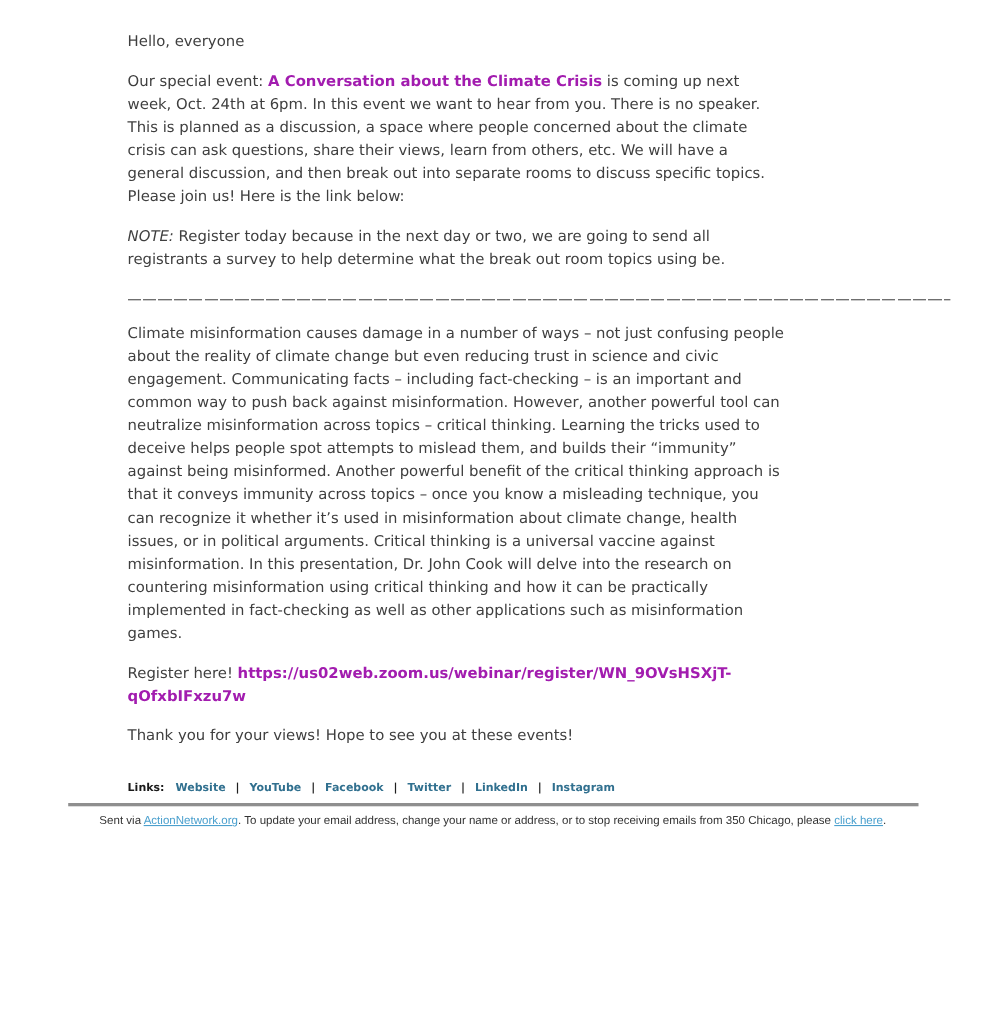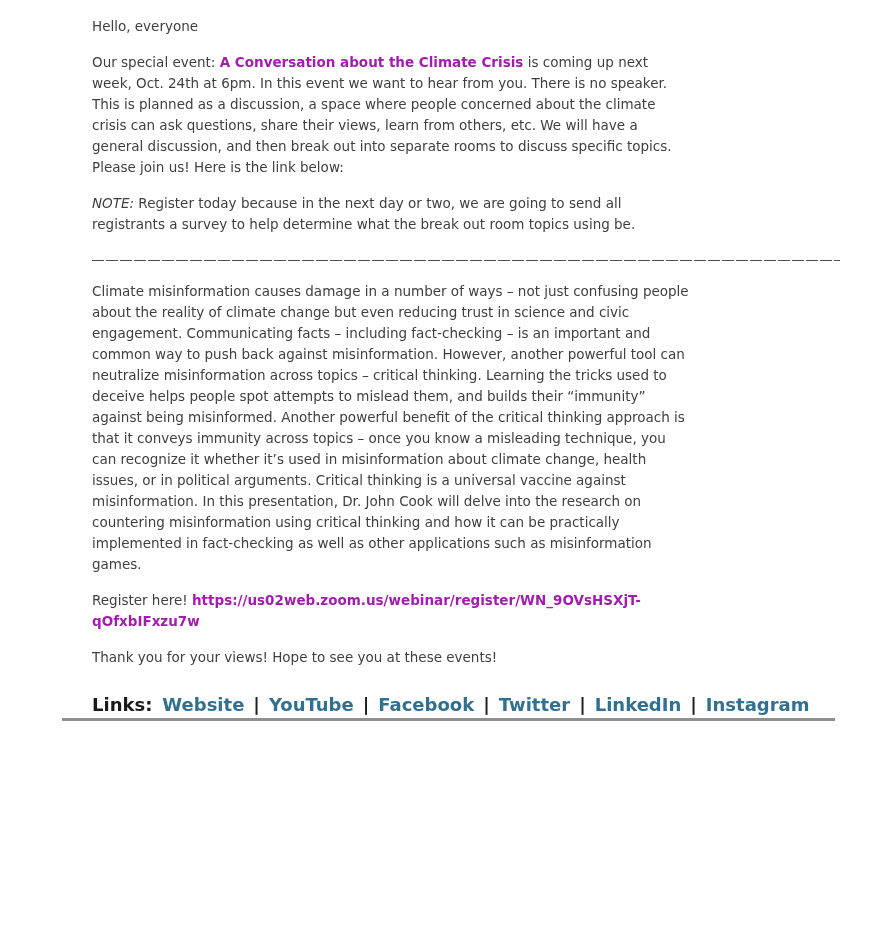--- a/index.html
+++ b/index.html
@@ -6,42 +6,42 @@
   .page {
     position: relative;
     width: 896px;
     height: 938px;
     background: #ffffff;
     overflow: hidden;
     font-family: "DejaVu Sans", sans-serif;
     color: #3f3f3f;
   }
   .content {
-    margin-left: 92px;
+    margin-left: 116px;
     width: 600px;
-    padding-top: 16px;
+    padding-top: 28px;
     font-size: 13.5px;
     line-height: 21px;
   }
   .content p { margin: 0 0 15px 0; }
   strong { font-weight: bold; color: #a21caf; }
   .url { word-break: normal; overflow-wrap: break-word; }
   .note-label { font-style: italic; }
   .text-divider {
     width: 748px; 
     height: 1px;
     margin: 25px 0 20px 0;
     background: repeating-linear-gradient(90deg, #4c4c4c 0 12px, rgba(0,0,0,0) 12px 14px);
   }
   .event2-heading { margin-bottom: 50px !important; }
   .links-row {
     margin-top: 28px;
     width: 600px;
-    text-align: right;
-    font-size: 18px;
+    text-align: left;
+    font-size: 10px;
     line-height: 17px;
     white-space: nowrap;
   }
   .links-label { font-weight: bold; color: #1a1a1a; margin-right: 10px; }
   .social-link {
     font-weight: bold;
     text-decoration: none;
     cursor: pointer;
   }
   .sep { color: #1f1f1f; font-weight: bold; padding: 0 9px; }
@@ -83,13 +83,14 @@
 
     <p>Thank you for your views! Hope to see you at these events!</p>
 
     <div class="links-row">
       <span class="links-label">Links:</span><a class="social-link" href="#" style="color: rgb(49, 112, 143);">Website</a><span class="sep">|</span><a class="social-link" href="#" style="color: rgb(49, 112, 143);">YouTube</a><span class="sep">|</span><a class="social-link" href="#" style="color: rgb(49, 112, 143);">Facebook</a><span class="sep">|</span><a class="social-link" href="#" style="color: rgb(49, 112, 143);">Twitter</a><span class="sep">|</span><a class="social-link" href="#" style="color: rgb(49, 112, 143);">LinkedIn</a><span class="sep">|</span><a class="social-link" href="#" style="color: rgb(49, 112, 143);">Instagram</a>
     </div>
   </div>
 
   <hr class="footer-divider">
 
+  <p class="footer"><span>Sent via </span><a class="footer-link" href="#" style="color: rgb(75, 160, 206);">ActionNetwork.org</a><span>. To update your email address, change your name or address, or to stop receiving emails from 350 Chicago, please </span><a class="footer-link" href="#" style="color: rgb(75, 160, 206);">click here</a><span>.</span></p>
 </div>
 
 </body></html>

